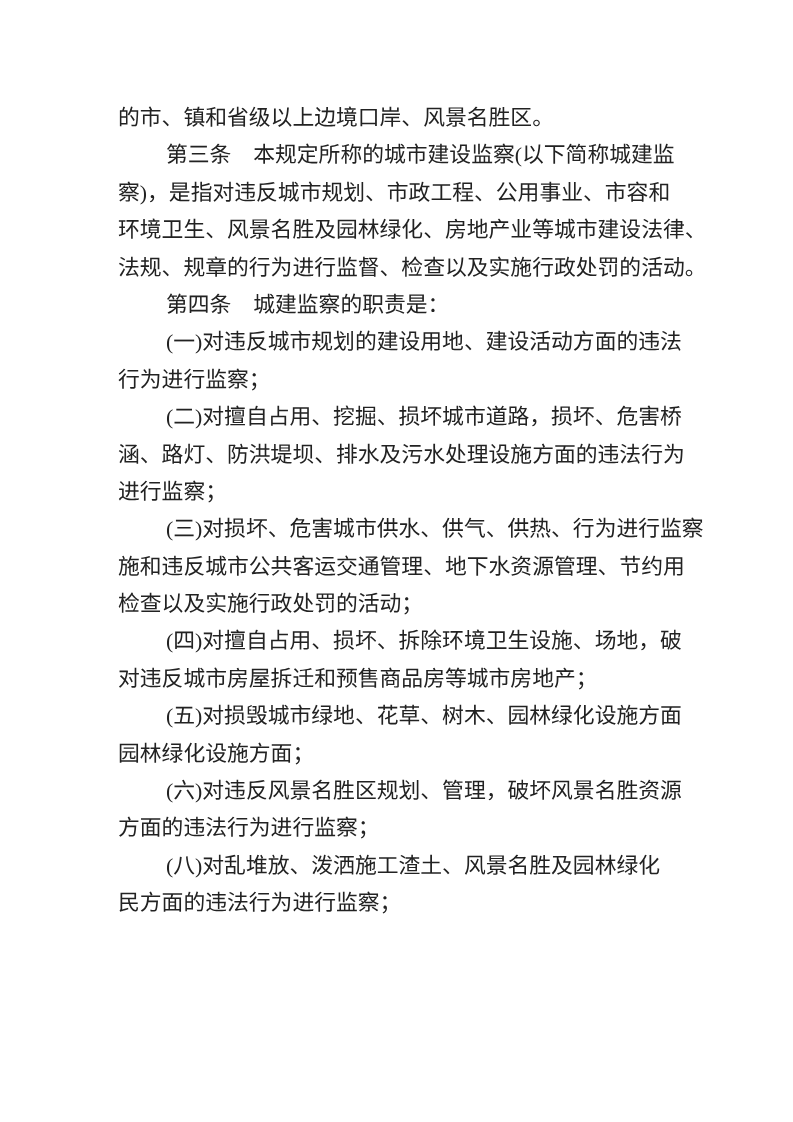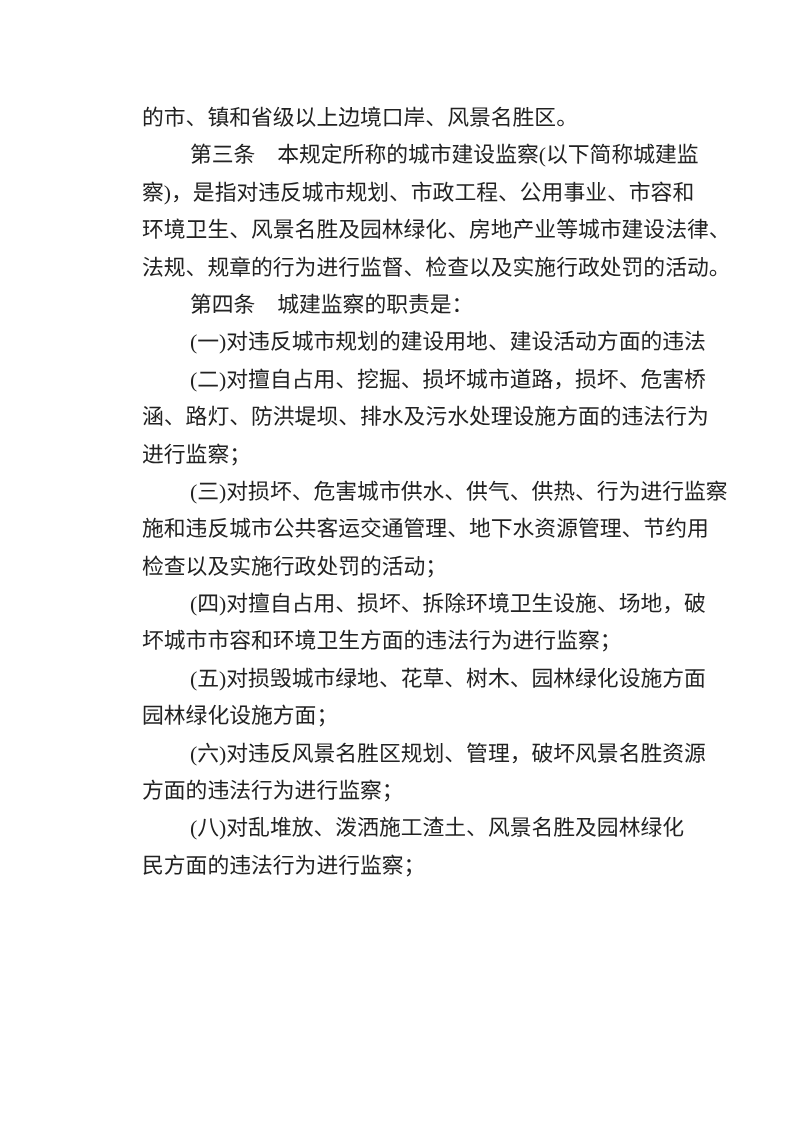--- a/index.html
+++ b/index.html
@@ -26,21 +26,20 @@
   }
   .paragraph {
     margin: 0;
     padding: 0;
   }
   .text-line {
     height: 37.4px;
     line-height: 37.4px;
     white-space: nowrap;
     overflow: visible;
-    margin-left: 24px;
   }
   .text-line.indent {
     padding-left: 48px;
   }
 </style>
 </head>
 <body>
 
 <div class="page">
   <div class="doc-body" id="doc-body">
@@ -51,34 +50,35 @@
         <div class="text-line indent">第三条　本规定所称的城市建设监察(以下简称城建监</div>
         <div class="text-line">察)，是指对违反城市规划、市政工程、公用事业、市容和</div>
         <div class="text-line">环境卫生、风景名胜及园林绿化、房地产业等城市建设法律、</div>
         <div class="text-line">法规、规章的行为进行监督、检查以及实施行政处罚的活动。</div>
       </div>
       <div class="paragraph">
         <div class="text-line indent">第四条　城建监察的职责是：</div>
       </div>
       <div class="paragraph">
         <div class="text-line indent">(一)对违反城市规划的建设用地、建设活动方面的违法</div>
+        <div class="text-line">行为进行监察；</div>
       </div>
       <div class="paragraph">
         <div class="text-line indent">(二)对擅自占用、挖掘、损坏城市道路，损坏、危害桥</div>
         <div class="text-line">涵、路灯、防洪堤坝、排水及污水处理设施方面的违法行为</div>
         <div class="text-line">进行监察；</div>
       </div>
       <div class="paragraph">
         <div class="text-line indent">(三)对损坏、危害城市供水、供气、供热、行为进行监察</div>
         <div class="text-line">施和违反城市公共客运交通管理、地下水资源管理、节约用</div>
         <div class="text-line">检查以及实施行政处罚的活动；</div>
       </div>
       <div class="paragraph">
         <div class="text-line indent">(四)对擅自占用、损坏、拆除环境卫生设施、场地，破</div>
-        <div class="text-line">坏城市市容和环境卫生方面的违法行为进行监察；</div>
+        <div class="text-line">对违反城市房屋拆迁和预售商品房等城市房地产；</div>
       </div>
       <div class="paragraph">
         <div class="text-line indent">(五)对损毁城市绿地、花草、树木、园林绿化设施方面</div>
         <div class="text-line">园林绿化设施方面；</div>
       </div>
       <div class="paragraph">
         <div class="text-line indent">(六)对违反风景名胜区规划、管理，破坏风景名胜资源</div>
         <div class="text-line">方面的违法行为进行监察；</div>
       </div>
       <div class="paragraph">

